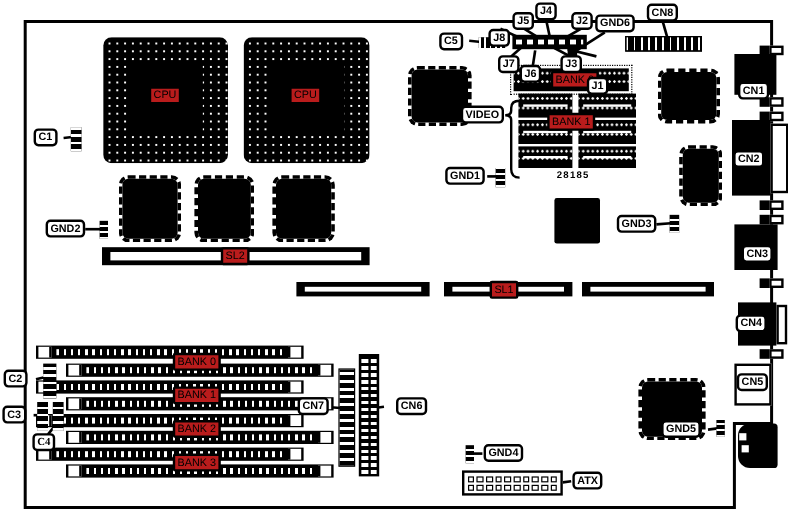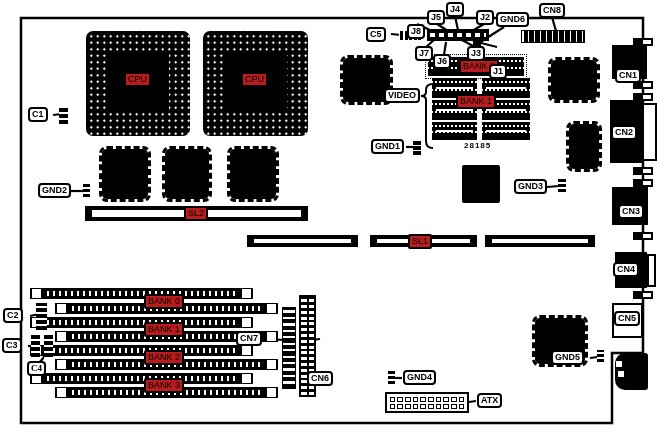--- a/index.html
+++ b/index.html
@@ -258,22 +258,22 @@
   <div class="lbl" style="left:476px;top:10px;">J2</div>
   <div class="lbl" style="left:496px;top:12px;">GND6</div>
   <div class="lbl" style="left:539px;top:3px;">CN8</div>
   <div class="lbl" style="left:415px;top:46px;">J7</div>
   <div class="lbl" style="left:433px;top:54px;">J6</div>
   <div class="lbl" style="left:467px;top:46px;">J3</div>
   <div class="lbl" style="left:489px;top:64px;">J1</div>
   <div class="lbl" style="left:384px;top:88px;">VIDEO</div>
   <div class="lbl" style="left:371px;top:139px;">GND1</div>
   <div class="lbl" style="left:514px;top:179px;">GND3</div>
-  <div class="lbl" style="left:236px;top:331px;">CN7</div>
-  <div class="lbl" style="left:307px;top:331px;margin-top:40px;">CN6</div>
+  <div class="lbl" style="left:248px;top:331px;">CN7</div>
+  <div class="lbl" style="left:330px;top:331px;">CN6</div>
   <div class="lbl" style="left:403px;top:370px;">GND4</div>
   <div class="lbl" style="left:477px;top:393px;">ATX</div>
   <div class="lbl" style="left:551px;top:350px;">GND5</div>
   <div class="lbl" style="left:615px;top:68px;">CN1</div>
   <div class="lbl" style="left:611px;top:125px;">CN2</div>
   <div class="lbl" style="left:618px;top:204px;">CN3</div>
   <div class="lbl" style="left:613px;top:262px;">CN4</div>
   <div class="lbl" style="left:614px;top:311px;">CN5</div>
 
 </div>

